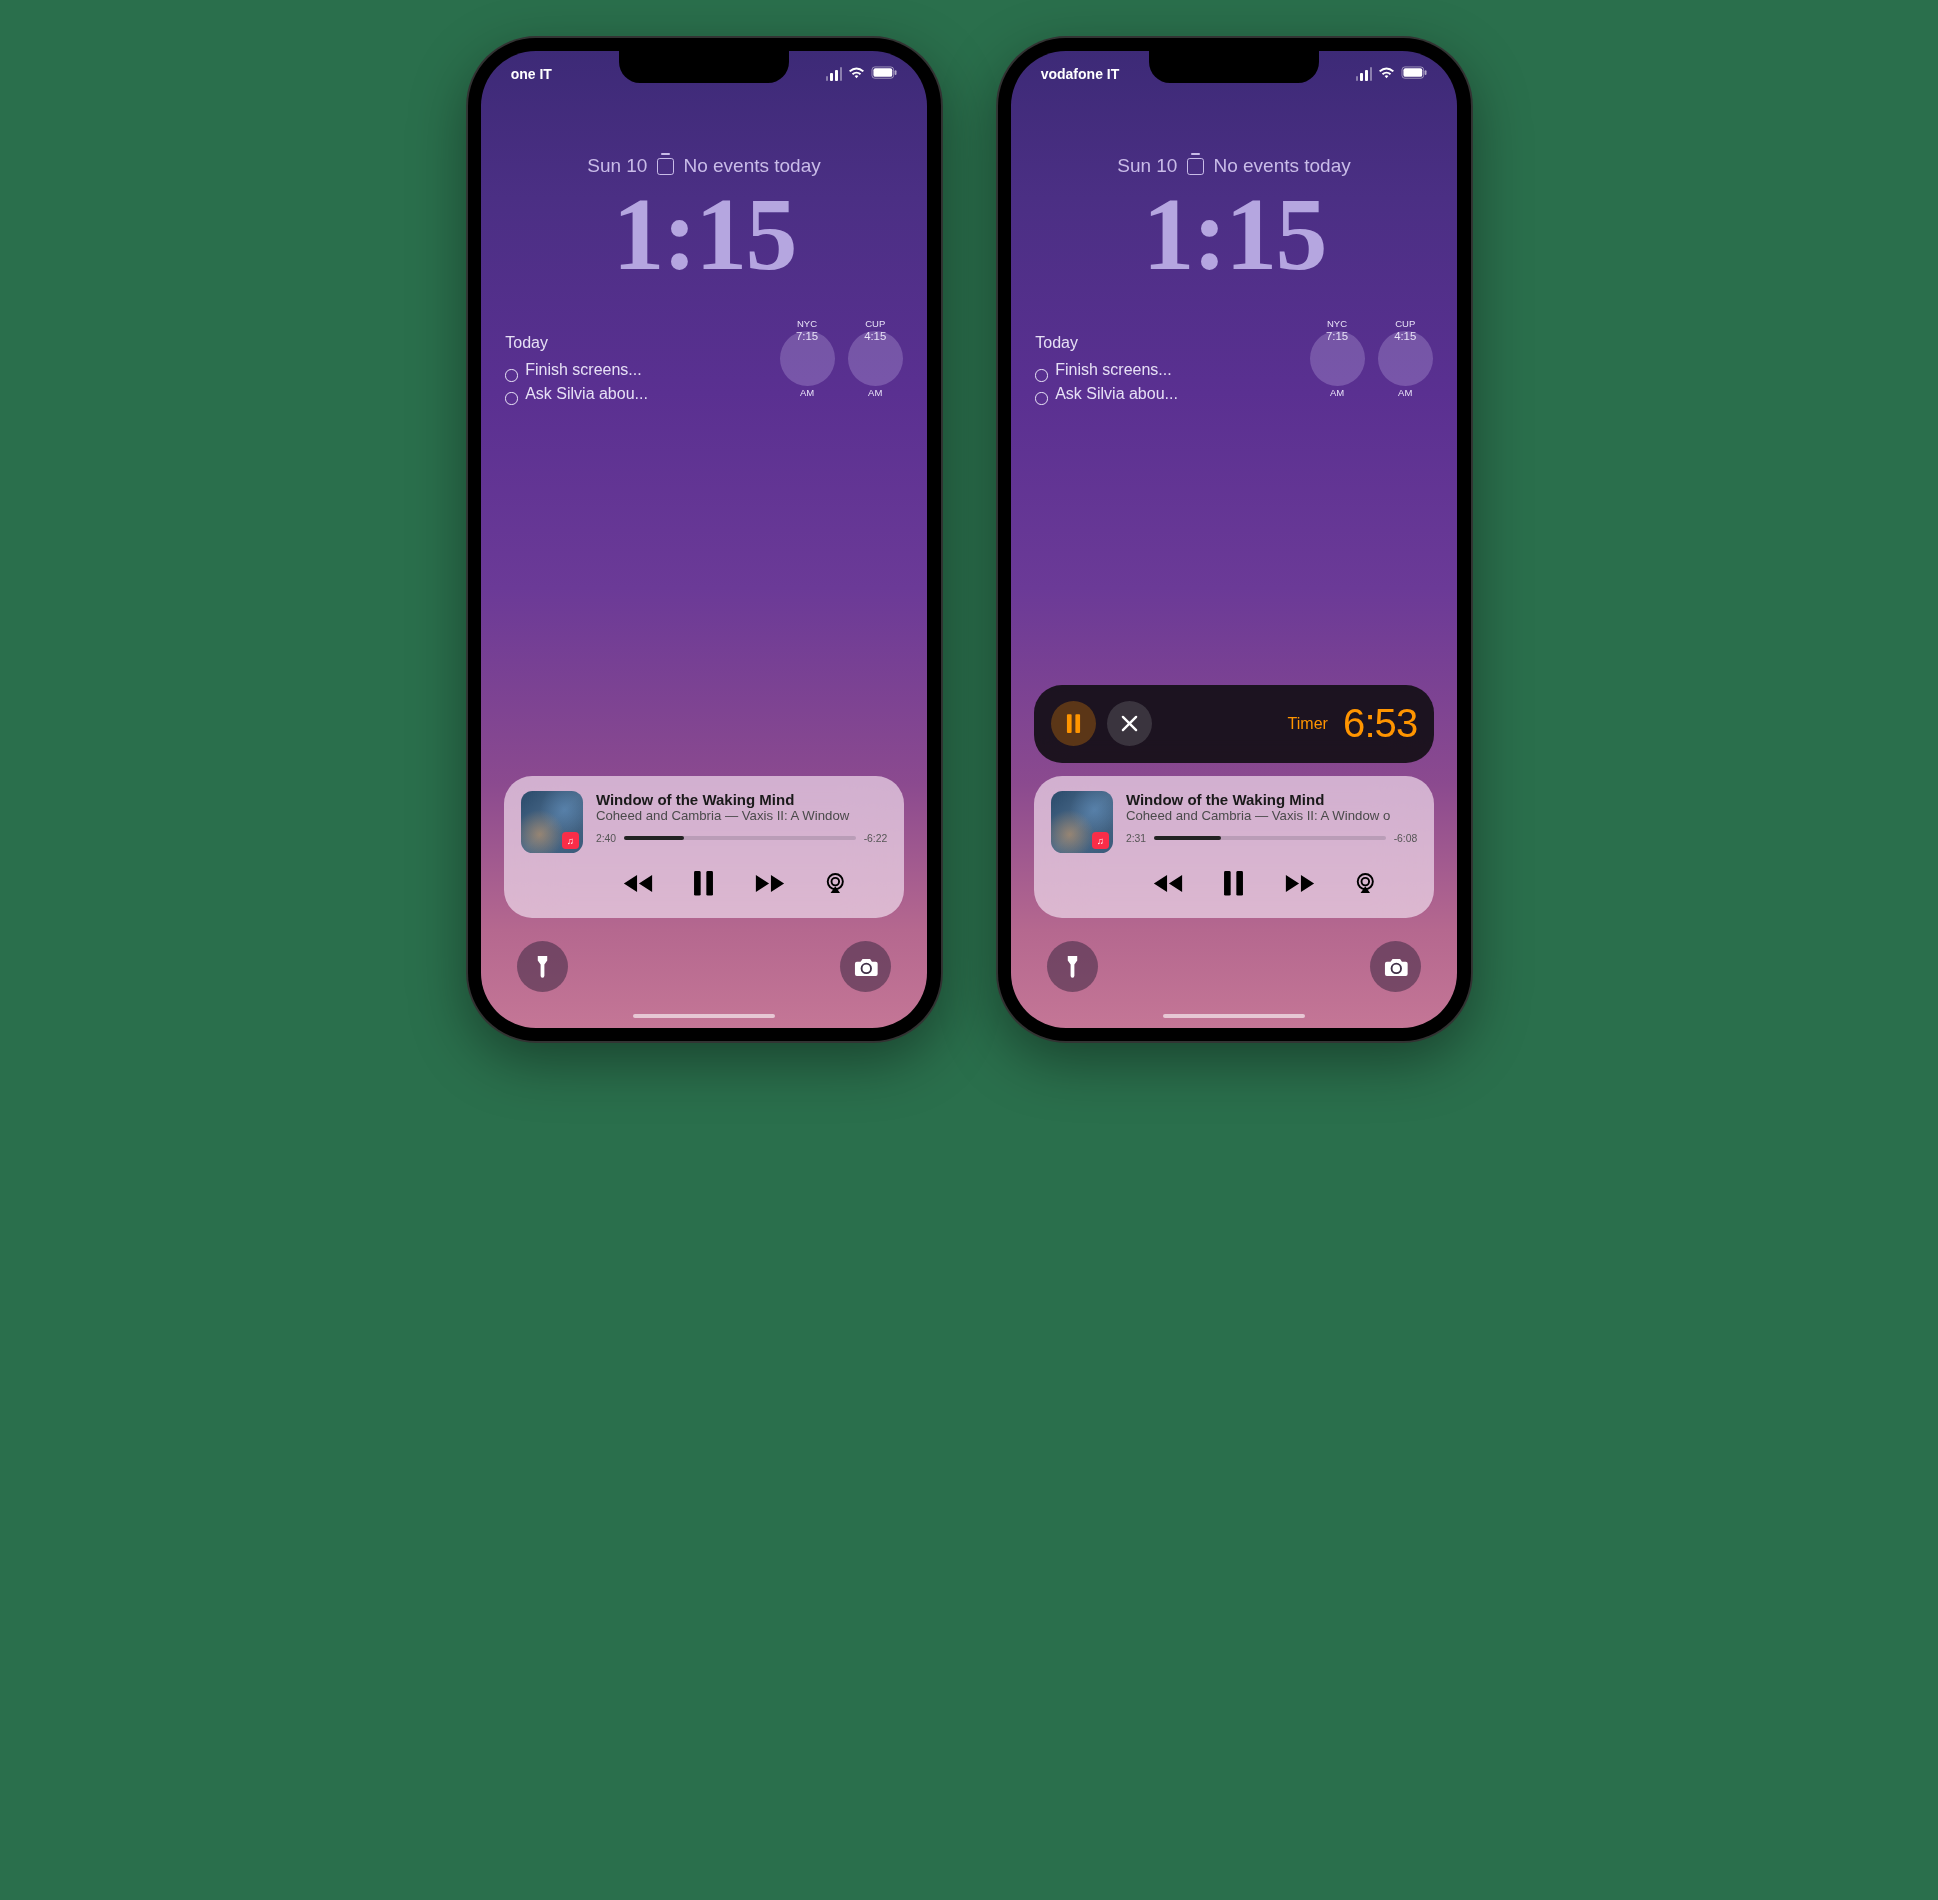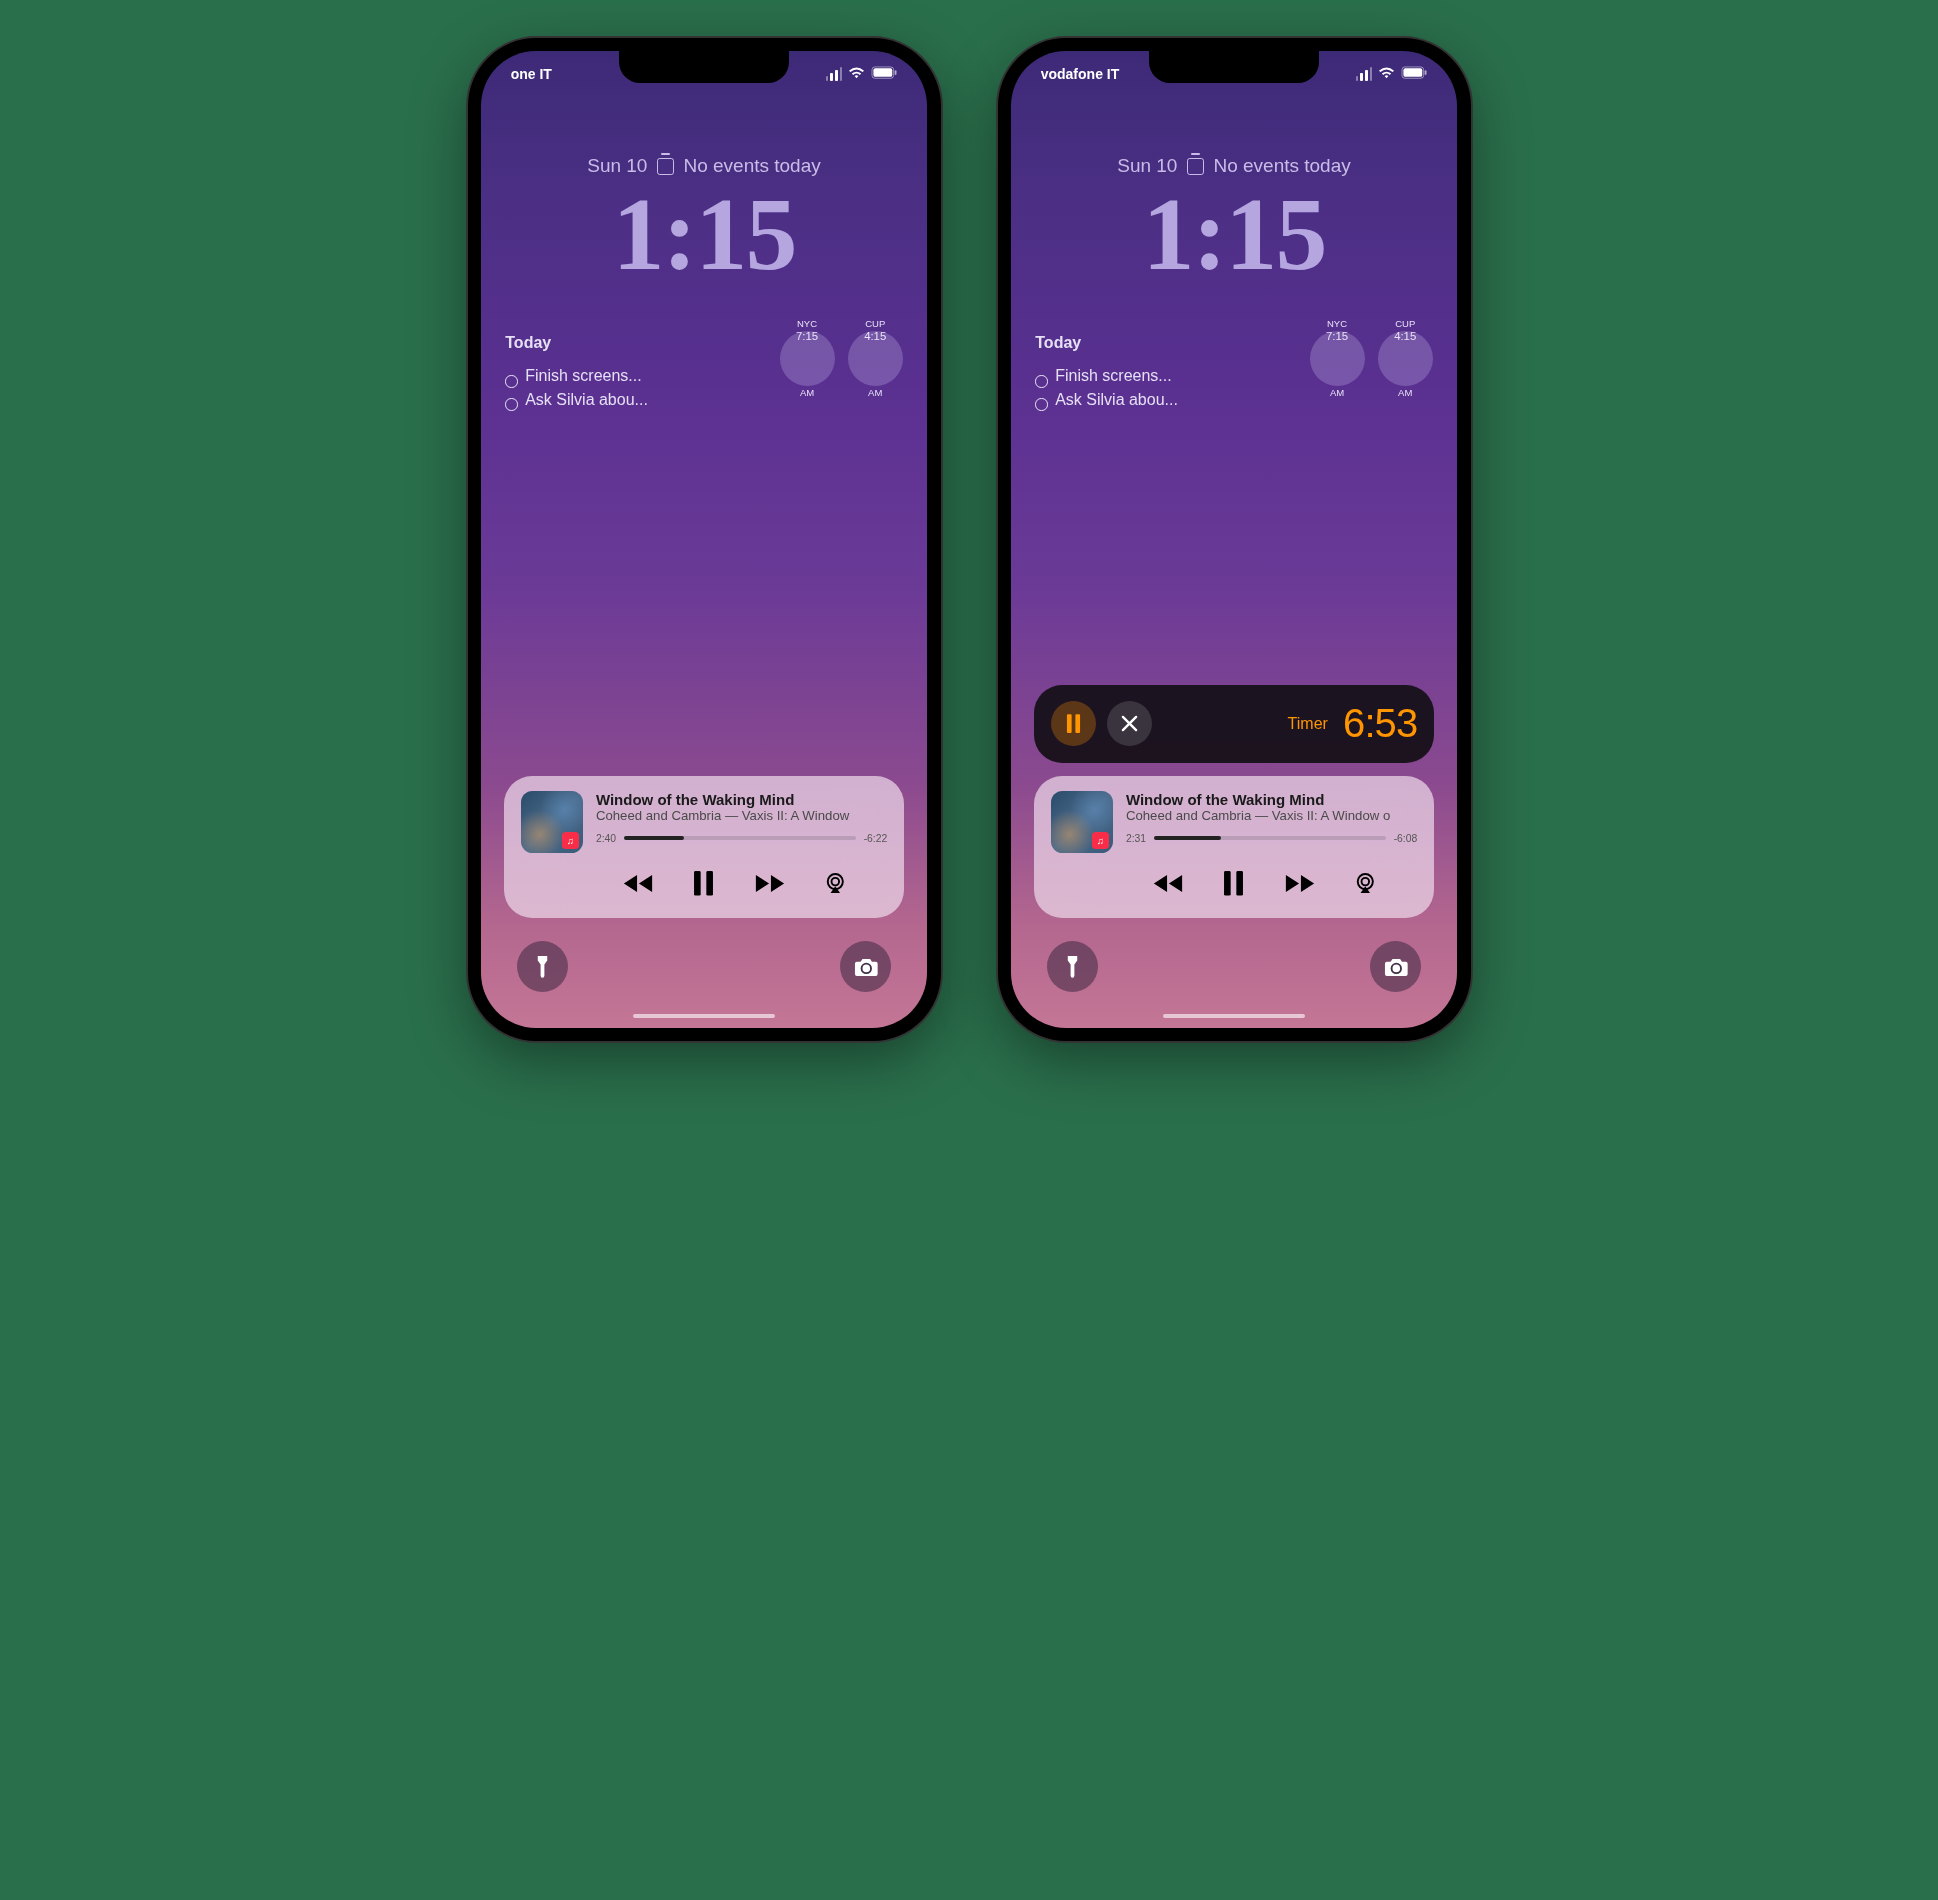--- a/index.html
+++ b/index.html
@@ -89,21 +89,21 @@
   .widgets {
     position: absolute;
     top: 280px;
     left: 24.6px;
     right: 24.6px;
     display: flex;
     justify-content: space-between;
     align-items: flex-start;
   }
   .todo-widget { color:#e6e0f5; font-size:16px; line-height:1.45; }
-  .todo-title { font-weight:700; margin-bottom:10px; }
+  .todo-title { font-weight:400; margin-bottom:4px; }
   .todo-item { display:flex; align-items:flex-end; gap:7.6px; }
   .todo-circle { width:12.3px; height:12.3px; border:1.4px solid #e6e0f5; border-radius:50%; flex-shrink:0;}
   .world-clocks { display:flex; gap:13.2px; }
   .wclock { width:55px; height:55px; border-radius:50%; background:rgba(200,185,235,0.28); display:flex; flex-direction:column; align-items:center; justify-content:center; color:#e8e2f7; font-size:10.4px; line-height:1.15; font-weight:500; text-align:center;}
   .wclock .city{font-size:9.5px;} .wclock .t{font-size:11.4px;} .wclock .ap{font-size:9.5px;margin-top:45px;}
   .activities {
     position: absolute;
     left: 23px;
     right: 23px;
     bottom: 110px;

